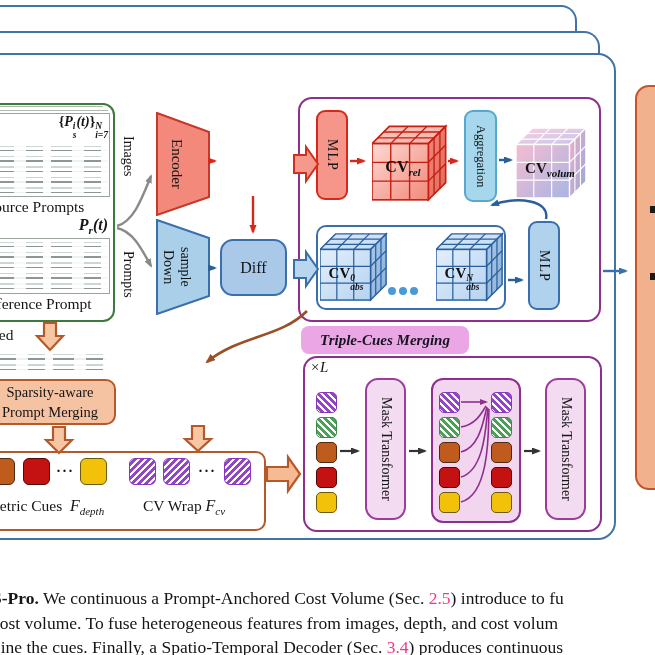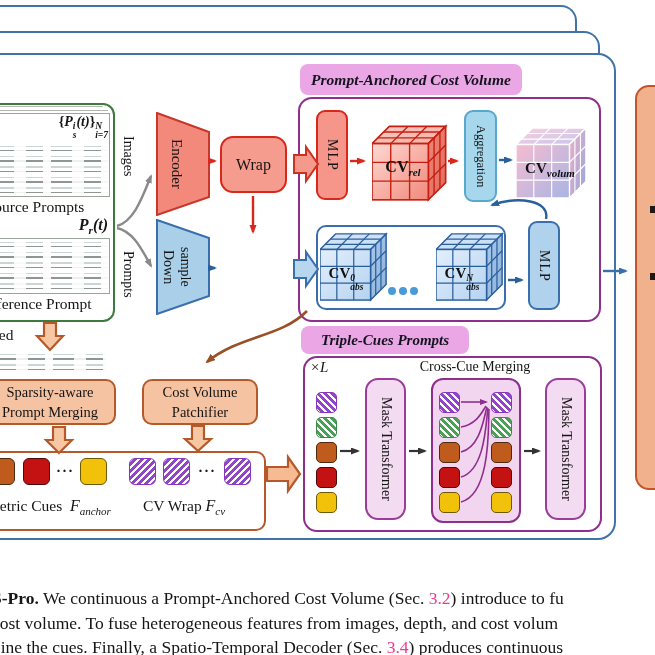--- a/index.html
+++ b/index.html
@@ -145,34 +145,33 @@
   <div class="abs" style="left:-42px;top:295px;width:155px;text-align:center;font-size:15.5px;">Reference Prompt</div>
 
   <div class="abs vtext" style="left:119px;top:126px;width:17px;height:60px;font-size:14px;">Images</div>
   <div class="abs vtext" style="left:119px;top:242px;width:17px;height:64px;font-size:14px;">Prompts</div>
 
   <svg class="abs" style="left:156px;top:112px;" width="54" height="104">
     <polygon points="1,1 53,20 53,85 1,103" fill="#f2897b" stroke="#c8372a" stroke-width="2"></polygon>
   </svg>
   <div class="abs vtext" style="left:161px;top:118px;width:30px;height:92px;font-size:15px;">Encoder</div>
 
-  <div class="abs node red-node" style="left:220px;top:136px;width:67px;height:57px;">
-    <span style="font-size:16px;">Wrap</span>
-  </div>
 
   <svg class="abs" style="left:156px;top:219px;" width="54" height="96">
     <polygon points="1,1 53,19 53,77 1,95" fill="#a9cfe9" stroke="#3a6fae" stroke-width="2"></polygon>
   </svg>
   <div class="abs vtext-lr" style="left:160px;top:224px;width:38px;height:86px;font-size:14px;line-height:17px;text-align:center;">
     <span>Down</span><br>
     <span>sample</span>
   </div>
 
-
-  <div class="abs pink-title" style="left:300px;top:64px;width:222px;height:31px;">Prompt-Anchored Cost Volume</div>
+  <div class="abs node blue-node" style="left:220px;top:239px;width:67px;height:57px;">
+    <span style="font-size:16px;">Diff</span>
+  </div>
+
   <div class="abs purple-box" style="left:298px;top:97px;width:303px;height:225px;"></div>
 
   <div class="abs node mlp-red" style="left:316px;top:110px;width:32px;height:90px;">
     <span class="vtext" style="font-size:14px;letter-spacing:1px;">MLP</span>
   </div>
 
   <div class="abs" style="left:372px;top:122px;width:78px;height:80px;"><svg width="100%" height="100%" viewBox="0 0 72 74" preserveAspectRatio="none">
         <path d="M0,20 L52,20 L68,4 L16,4 Z" fill="url(#g-red-t)" stroke="#c41f10" stroke-width="1.5"></path>
         <path d="M52,20 L68,4 L68,56 L52,72 Z" fill="url(#g-red-s)" stroke="#c41f10" stroke-width="1.5"></path>
         <rect x="0" y="20" width="52" height="52" fill="url(#g-red-f)" stroke="#c41f10" stroke-width="1.5"></rect>
@@ -277,46 +276,42 @@
   <div class="abs node mlp-blue" style="left:528px;top:221px;width:32px;height:89px;">
     <span class="vtext" style="font-size:14px;letter-spacing:1px;">MLP</span>
   </div>
 
   <div class="abs" style="left:-9px;top:326px;font-size:15.5px;">ped</div>
   <div class="abs sketch" style="left:-30px;top:352px;width:136px;height:20px;"></div>
 
   <div class="abs node orange-node" style="left:-16px;top:379px;width:132px;height:46px;">
     <span><span>Sparsity-aware</span><br><span>Prompt Merging</span></span>
   </div>
-  <div class="abs node orange-node" style="left:142px;top:379px;width:116px;height:46px;">
-    <span><span>Cost Volume</span><br><span>Patchifier</span></span>
-  </div>
 
   <div class="abs cues-bar" style="left:-22px;top:451px;width:288px;height:80px;"></div>
   <div class="abs cues-row" style="left:-12px;top:458px;">
       <div class="sq metric-orange"></div>
       <div class="sq metric-red"></div>
       <span class="sq-dots">···</span>
       <div class="sq metric-yellow"></div>
       <div class="sq cv-hatch"></div>
       <div class="sq cv-hatch"></div>
       <span class="sq-dots">···</span>
       <div class="sq cv-hatch"></div>
     </div>
   <div class="abs" style="left:-14px;top:497px;font-size:15.5px;">
-    <span>Metric Cues</span>&nbsp;&nbsp;<span class="mathF"><span>F</span><sub>anchor</sub></span>
+    <span>Metric Cues</span>&nbsp;&nbsp;<span class="mathF"><span>F</span><sub>depth</sub></span>
   </div>
   <div class="abs" style="left:143px;top:497px;font-size:15.5px;">
     <span>CV Wrap</span>&nbsp;<span class="mathF"><span>F</span><sub>cv</sub></span>
   </div>
 
-  <div class="abs pink-title" style="left:301px;top:326px;width:168px;height:28px;font-size:15px;">Triple-Cues Prompts</div>
+  <div class="abs pink-title" style="left:301px;top:326px;width:168px;height:28px;font-size:15px;">Triple-Cues Merging</div>
   <div class="abs purple-box" style="left:303px;top:356px;width:299px;height:176px;"></div>
   <div class="abs" style="left:310px;top:359px;font-size:15px;font-style:italic;">×L</div>
-  <div class="abs" style="left:400px;top:359px;width:150px;text-align:center;font-size:14px;">Cross-Cue Merging</div>
 
   <div class="abs col-squares" style="left:316px;top:392px;">
       <div class="sq cv-hatch"></div>
       <div class="sq img-hatch"></div>
       <div class="sq metric-orange"></div>
       <div class="sq metric-red"></div>
       <div class="sq metric-yellow"></div>
     </div>
 
   <div class="abs node mask-tf" style="left:365px;top:378px;width:41px;height:142px;">
@@ -337,21 +332,21 @@
       <div class="sq metric-orange"></div>
       <div class="sq metric-red"></div>
       <div class="sq metric-yellow"></div>
     </div>
 
   <div class="abs node mask-tf" style="left:545px;top:378px;width:41px;height:142px;">
     <span class="vtext" style="font-size:14px;">Mask Transformer</span>
   </div>
 
   <div class="abs caption" style="left:-8px;top:586px;width:700px;">
-      <div><span class="seg-bold">S-Pro.</span><span class="seg-plain"> We continuous a Prompt-Anchored Cost Volume (Sec. </span><span class="seg-link">3.2</span><span class="seg-plain">) introduce to fu</span></div>
+      <div><span class="seg-bold">S-Pro.</span><span class="seg-plain"> We continuous a Prompt-Anchored Cost Volume (Sec. </span><span class="seg-link">2.5</span><span class="seg-plain">) introduce to fu</span></div>
       <div><span class="seg-plain">cost volume. To fuse heterogeneous features from images, depth, and cost volum</span></div>
       <div><span class="seg-plain">bine the cues. Finally, a Spatio-Temporal Decoder (Sec. </span><span class="seg-link">3.4</span><span class="seg-plain">) produces continuous</span></div>
     </div>
 
   <svg class="overlay" width="655" height="655">
     <defs>
       <marker id="m-red" markerUnits="userSpaceOnUse" markerWidth="9" markerHeight="8" refX="7" refY="3.5" orient="auto">
           <path d="M0,0 L9,3.5 L0,7 Z" fill="#d8281c"></path>
         </marker>
       <marker id="m-steel" markerUnits="userSpaceOnUse" markerWidth="9" markerHeight="8" refX="7" refY="3.5" orient="auto">

